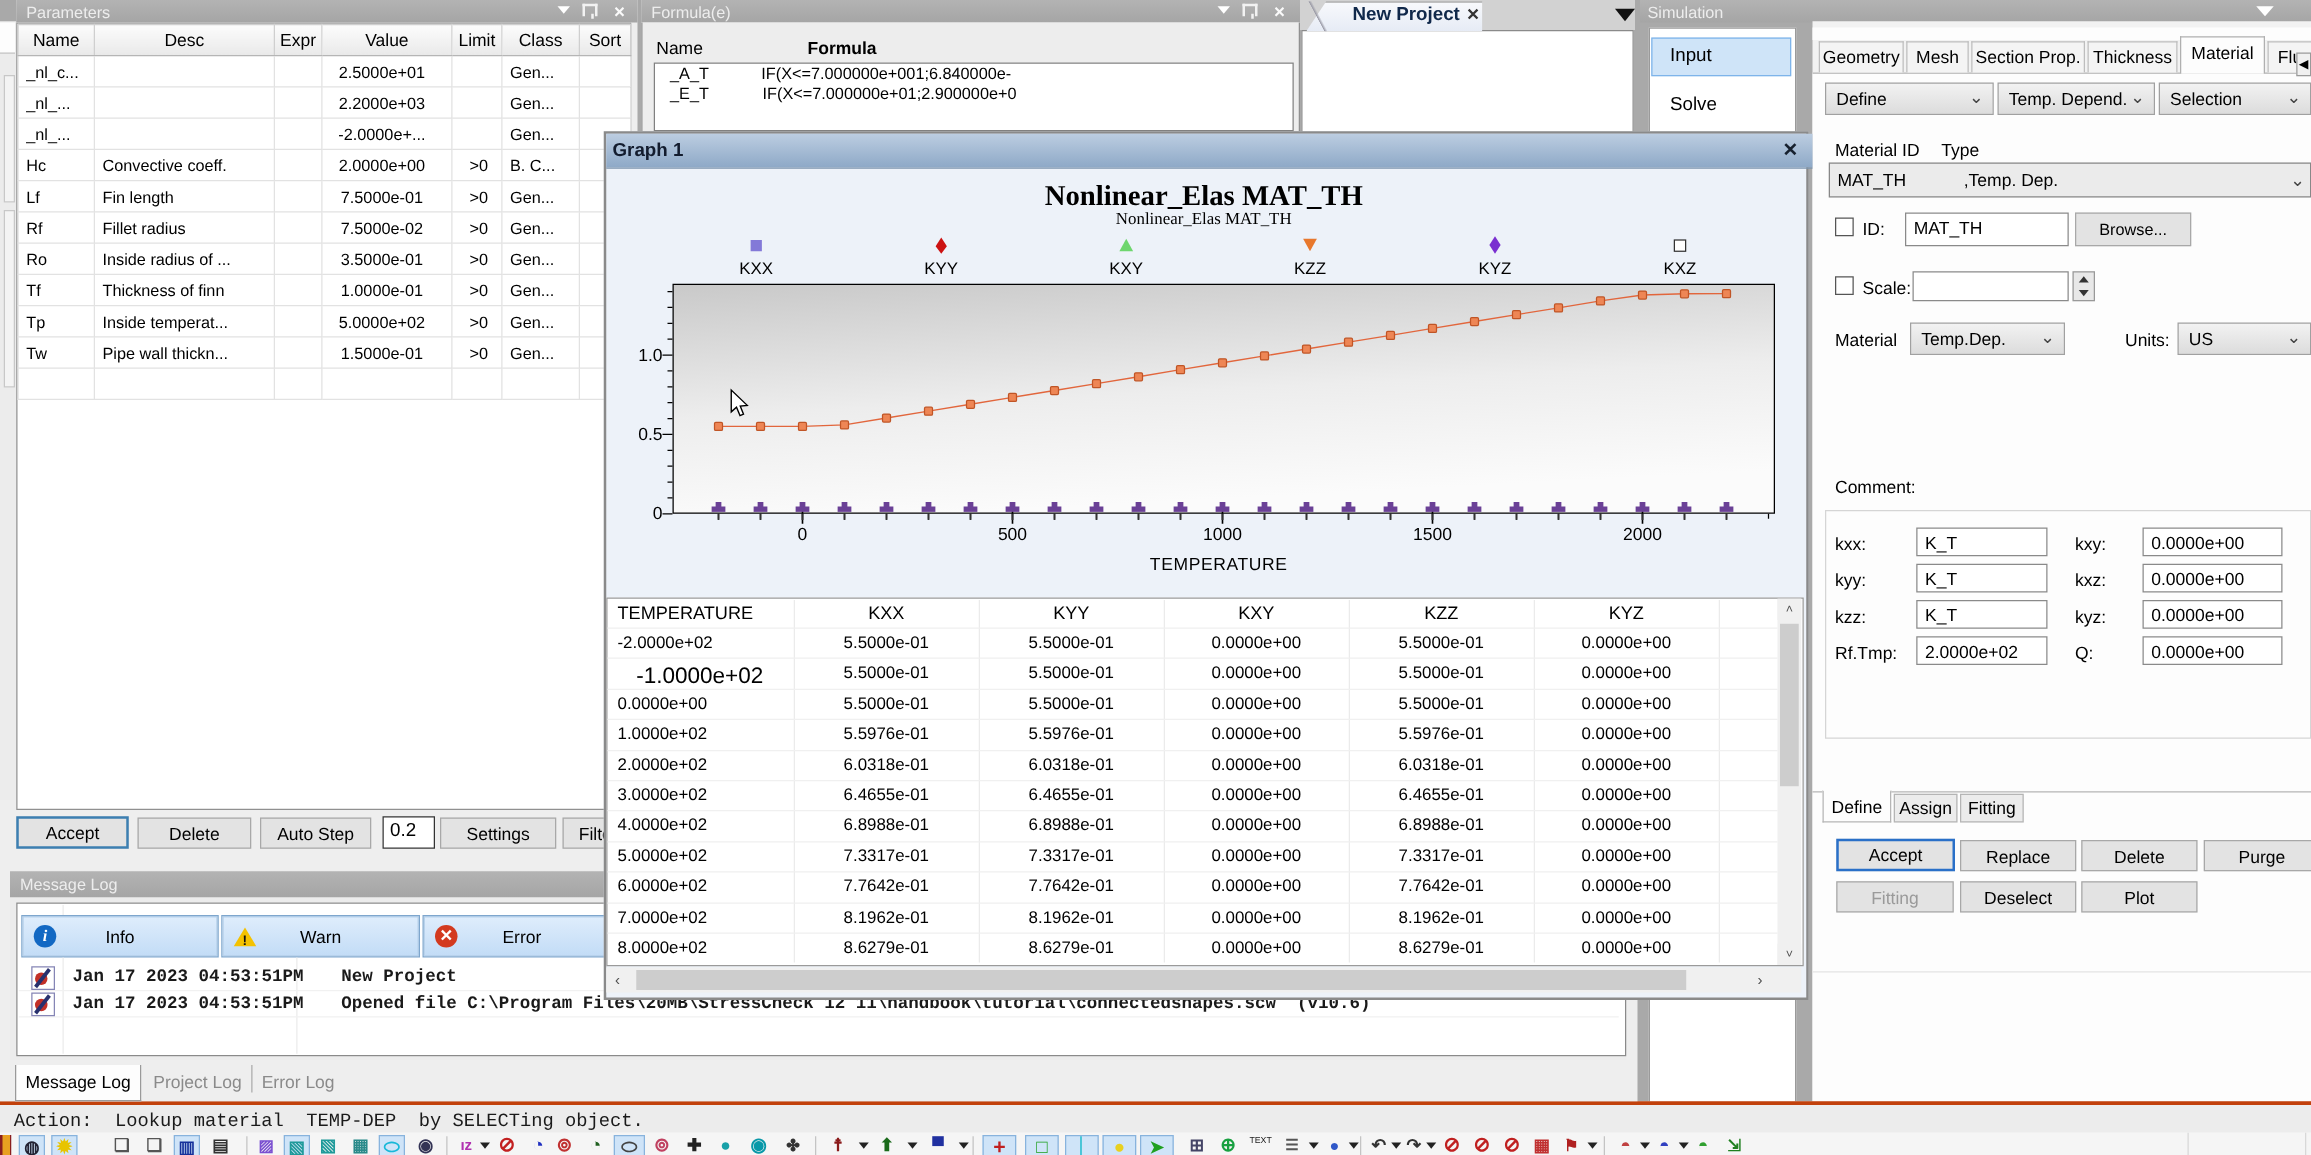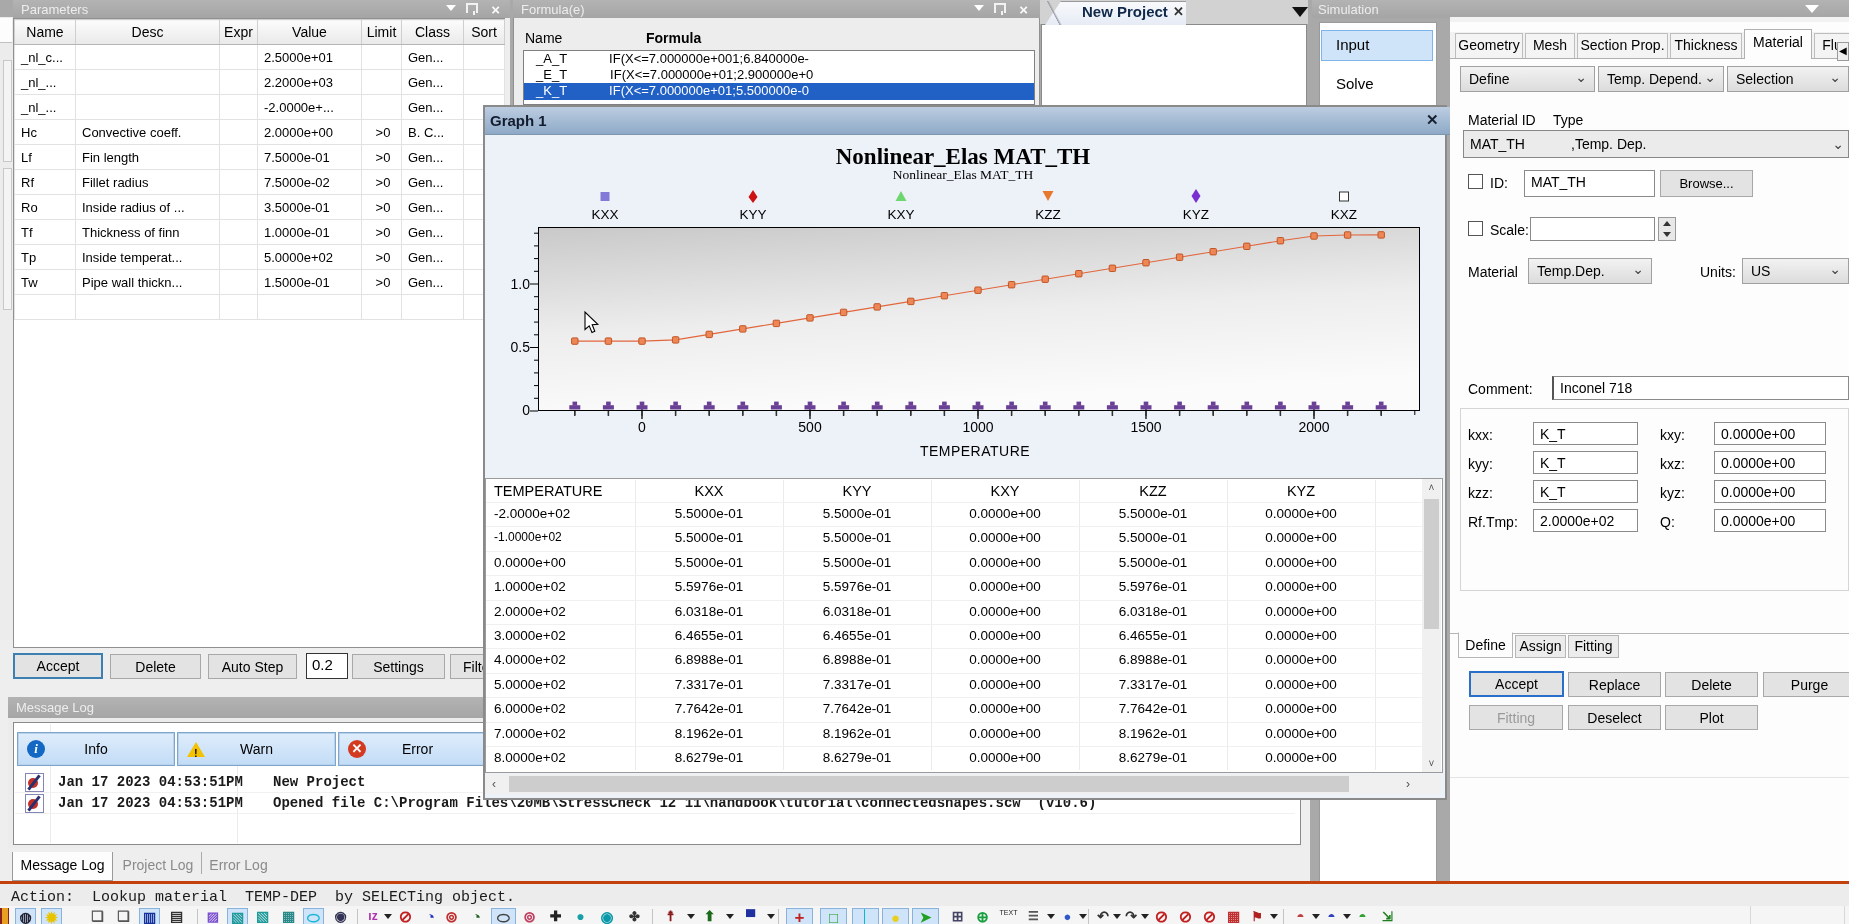--- a/index.html
+++ b/index.html
@@ -4,21 +4,21 @@
 <style>
   html,body{margin:0;padding:0;}
   body{font-family:"Liberation Sans", sans-serif;}
   #root{position:relative;width:1849px;height:924px;background:#a9a9a9;overflow:hidden;font-size:13px;color:#000;}
   .abs{position:absolute;}
   .ttl{color:#ededed;font-size:13px;}
   .panel-ttl{background:linear-gradient(#b3b3b3,#a5a5a5);}
   .btn{background:#e3e3e3;border:1px solid #a8a8a8;display:flex;align-items:center;justify-content:center;font-size:13px;box-sizing:border-box;}
   #ptable td{border:1px solid #e2e2e2;height:24px;padding:0 3px 0 6px;overflow:hidden;white-space:nowrap;}
   #ptable tr.ph td{background:linear-gradient(#fcfcfc,#e9e9e9);border:1px solid #cfcfcf;border-bottom:1px solid #b5b5b5;text-align:center;font-size:14px;padding:0;}
-  #ptable td.v{text-align:left;padding-right:14px;}
+  #ptable td.v{text-align:center;padding-right:14px;}
   #ptable td.l{text-align:center;}
   .rtab{top:16px;height:25px;background:#f4f4f4;border:1px solid #bdbdbd;border-bottom:none;text-align:center;padding-top:3px;box-sizing:border-box;white-space:nowrap;overflow:hidden;}
   .combo{height:26px;background:linear-gradient(#f2f2f2,#dcdcdc);border:1px solid #a0a0a0;box-sizing:border-box;padding:4px 0 0 8px;}
   .combo:after{content:"\2304";position:absolute;right:7px;top:2px;color:#444;}
   .cb{width:15px;height:15px;background:#fff;border:1px solid #555;box-sizing:border-box;}
   .field{background:#fff;border:1px solid #8a8a8a;box-sizing:border-box;padding:3px 0 0 6px;overflow:hidden;white-space:nowrap;}
   .btab{top:618px;height:23px;background:#ececec;border:1px solid #b5b5b5;text-align:center;padding-top:2px;box-sizing:border-box;}
   .loghdr{top:92px;height:34px;background:linear-gradient(#dfedfc,#c2dcf6);border:1px solid #7ea6cd;box-shadow:0 0 0 1px #b8d2ec inset;box-sizing:border-box;}
   .loghdr .ico{position:absolute;left:9px;top:7px;width:18px;height:18px;text-align:center;font-size:13px;font-weight:bold;line-height:18px;}
   .loghdr .lbl{position:absolute;left:0;right:0;top:8px;text-align:center;font-size:14px;}
@@ -186,21 +186,20 @@
     <div class="abs" style="right:56px;top:5px;width:0;height:0;border-left:5px solid transparent;border-right:5px solid transparent;border-top:6px solid #fff;"></div>
     <div class="abs" style="right:34px;top:3px;width:8px;height:8px;border:2px solid #f2f2f2;border-bottom:none;"></div>
     <div class="abs" style="right:37px;top:11px;width:2px;height:4px;background:#f2f2f2;"></div>
     <div class="abs" style="right:12px;top:1px;color:#fafafa;font-size:15px;font-weight:bold;">×</div>
     <div class="abs" style="left:0;top:18px;width:527px;height:87px;background:#ededed;border-left:1px solid #909090;border-right:1px solid #909090;box-sizing:border-box;"></div>
     <div class="abs" style="left:12px;top:30px;font-size:14px;">Name</div>
     <div class="abs" style="left:133px;top:30px;font-size:14px;font-weight:bold;">Formula</div>
     <div class="abs" style="left:10px;top:50px;width:512px;height:55px;background:#fff;border:1px solid #808080;box-sizing:border-box;font-size:13px;">
       <div style="height:16px;white-space:nowrap;overflow:hidden;"><span style="margin-left:12px;">_A_T</span><span style="margin-left:42px;">IF(X&lt;=7.000000e+001;6.840000e-</span></div>
       <div style="height:16px;white-space:nowrap;overflow:hidden;"><span style="margin-left:12px;">_E_T</span><span style="margin-left:43px;">IF(X&lt;=7.000000e+01;2.900000e+0</span></div>
-      <div style="height:17px;white-space:nowrap;overflow:hidden;background:#2160c4;color:#fff;"><span style="margin-left:12px;">_K_T</span><span style="margin-left:42px;">IF(X&lt;=7.000000e+01;5.500000e-0</span></div>
     </div>
   </div>
 
   <div id="newproj" class="abs" style="left:1040px;top:0;width:268px;height:800px;overflow:hidden;">
     <div class="abs" style="left:0;top:0;width:268px;height:24px;background:#d2d2d2;"></div>
     <div class="abs" style="left:1px;top:24px;width:266px;height:776px;background:#fff;border:1px solid #8a8a8a;box-sizing:border-box;"></div>
 
     <div class="abs" style="left:5px;top:1px;width:141px;height:24px;background:linear-gradient(#f8f9fc,#e6ebf5);clip-path:polygon(16px 0%,100% 0%,100% 100%,0% 100%);border-top:1px solid #999;box-sizing:border-box;"></div>
     <div class="abs" style="left:5px;top:1px;width:17px;height:24px;background:linear-gradient(62deg,transparent 48%,#9a9aa6 50%,rgba(0,0,0,0) 58%);"></div>
     <div class="abs" style="left:42px;top:3px;font-size:15px;font-weight:bold;color:#10284a;">New Project</div>
@@ -255,21 +254,20 @@
       <div style="position:absolute;left:4px;top:3px;width:0;height:0;border-left:4px solid transparent;border-right:4px solid transparent;border-bottom:5px solid #333;"></div>
       <div style="position:absolute;left:4px;bottom:3px;width:0;height:0;border-left:4px solid transparent;border-right:4px solid transparent;border-top:5px solid #333;"></div>
     </div>
 
     <div class="abs" style="left:18px;top:247px;">Material</div>
     <div class="combo abs" style="left:78px;top:241px;width:124px;">Temp.Dep.</div>
     <div class="abs" style="left:250px;top:247px;">Units:</div>
     <div class="combo abs" style="left:292px;top:241px;width:107px;">US</div>
 
     <div class="abs" style="left:18px;top:364px;">Comment:</div>
-    <div class="field abs" style="left:102px;top:359px;width:297px;height:24px;border-left:2px solid #555;">Inconel 718</div>
 
     <div class="abs" style="left:10px;top:391px;width:389px;height:183px;border:1px solid #d5d5d5;box-sizing:border-box;"></div>
     <div class="abs" style="left:18px;top:410px;">kxx:</div>
       <div class="field abs" style="left:83px;top:405px;width:105px;height:23px;">K_T</div>
     <div class="abs" style="left:210px;top:410px;">kxy:</div>
       <div class="field abs" style="left:264px;top:405px;width:112px;height:23px;">0.0000e+00</div>
     <div class="abs" style="left:18px;top:439px;">kyy:</div>
       <div class="field abs" style="left:83px;top:434px;width:105px;height:23px;">K_T</div>
     <div class="abs" style="left:210px;top:439px;">kxz:</div>
       <div class="field abs" style="left:264px;top:434px;width:112px;height:23px;">0.0000e+00</div>
@@ -611,21 +609,21 @@
 <div class="abs" style="left:742px;top:373px;width:1px;height:290px;background:#ebebeb;"></div>
 <div class="abs" style="left:890px;top:373px;width:1px;height:290px;background:#ebebeb;"></div>
 <div class="abs" style="left:1px;top:395px;width:936px;height:1px;background:#f0f0f0;"></div>
 <div class="abs" style="left:9px;top:399px;font-size:13.5px;">-2.0000e+02</div>
 <div class="abs" style="left:224px;top:399px;width:0;font-size:13.5px;display:flex;justify-content:center;white-space:nowrap;">5.5000e-01</div>
 <div class="abs" style="left:372px;top:399px;width:0;font-size:13.5px;display:flex;justify-content:center;white-space:nowrap;">5.5000e-01</div>
 <div class="abs" style="left:520px;top:399px;width:0;font-size:13.5px;display:flex;justify-content:center;white-space:nowrap;">0.0000e+00</div>
 <div class="abs" style="left:668px;top:399px;width:0;font-size:13.5px;display:flex;justify-content:center;white-space:nowrap;">5.5000e-01</div>
 <div class="abs" style="left:816px;top:399px;width:0;font-size:13.5px;display:flex;justify-content:center;white-space:nowrap;">0.0000e+00</div>
 <div class="abs" style="left:1px;top:419px;width:936px;height:1px;background:#f0f0f0;"></div>
-<div class="abs" style="left:9px;top:423px;font-size:12px;">-1.0000e+02</div>
+<div class="abs" style="left:24px;top:423px;font-size:18px;">-1.0000e+02</div>
 <div class="abs" style="left:224px;top:423px;width:0;font-size:13.5px;display:flex;justify-content:center;white-space:nowrap;">5.5000e-01</div>
 <div class="abs" style="left:372px;top:423px;width:0;font-size:13.5px;display:flex;justify-content:center;white-space:nowrap;">5.5000e-01</div>
 <div class="abs" style="left:520px;top:423px;width:0;font-size:13.5px;display:flex;justify-content:center;white-space:nowrap;">0.0000e+00</div>
 <div class="abs" style="left:668px;top:423px;width:0;font-size:13.5px;display:flex;justify-content:center;white-space:nowrap;">5.5000e-01</div>
 <div class="abs" style="left:816px;top:423px;width:0;font-size:13.5px;display:flex;justify-content:center;white-space:nowrap;">0.0000e+00</div>
 <div class="abs" style="left:1px;top:444px;width:936px;height:1px;background:#f0f0f0;"></div>
 <div class="abs" style="left:9px;top:448px;font-size:13.5px;">0.0000e+00</div>
 <div class="abs" style="left:224px;top:448px;width:0;font-size:13.5px;display:flex;justify-content:center;white-space:nowrap;">5.5000e-01</div>
 <div class="abs" style="left:372px;top:448px;width:0;font-size:13.5px;display:flex;justify-content:center;white-space:nowrap;">5.5000e-01</div>
 <div class="abs" style="left:520px;top:448px;width:0;font-size:13.5px;display:flex;justify-content:center;white-space:nowrap;">0.0000e+00</div>

